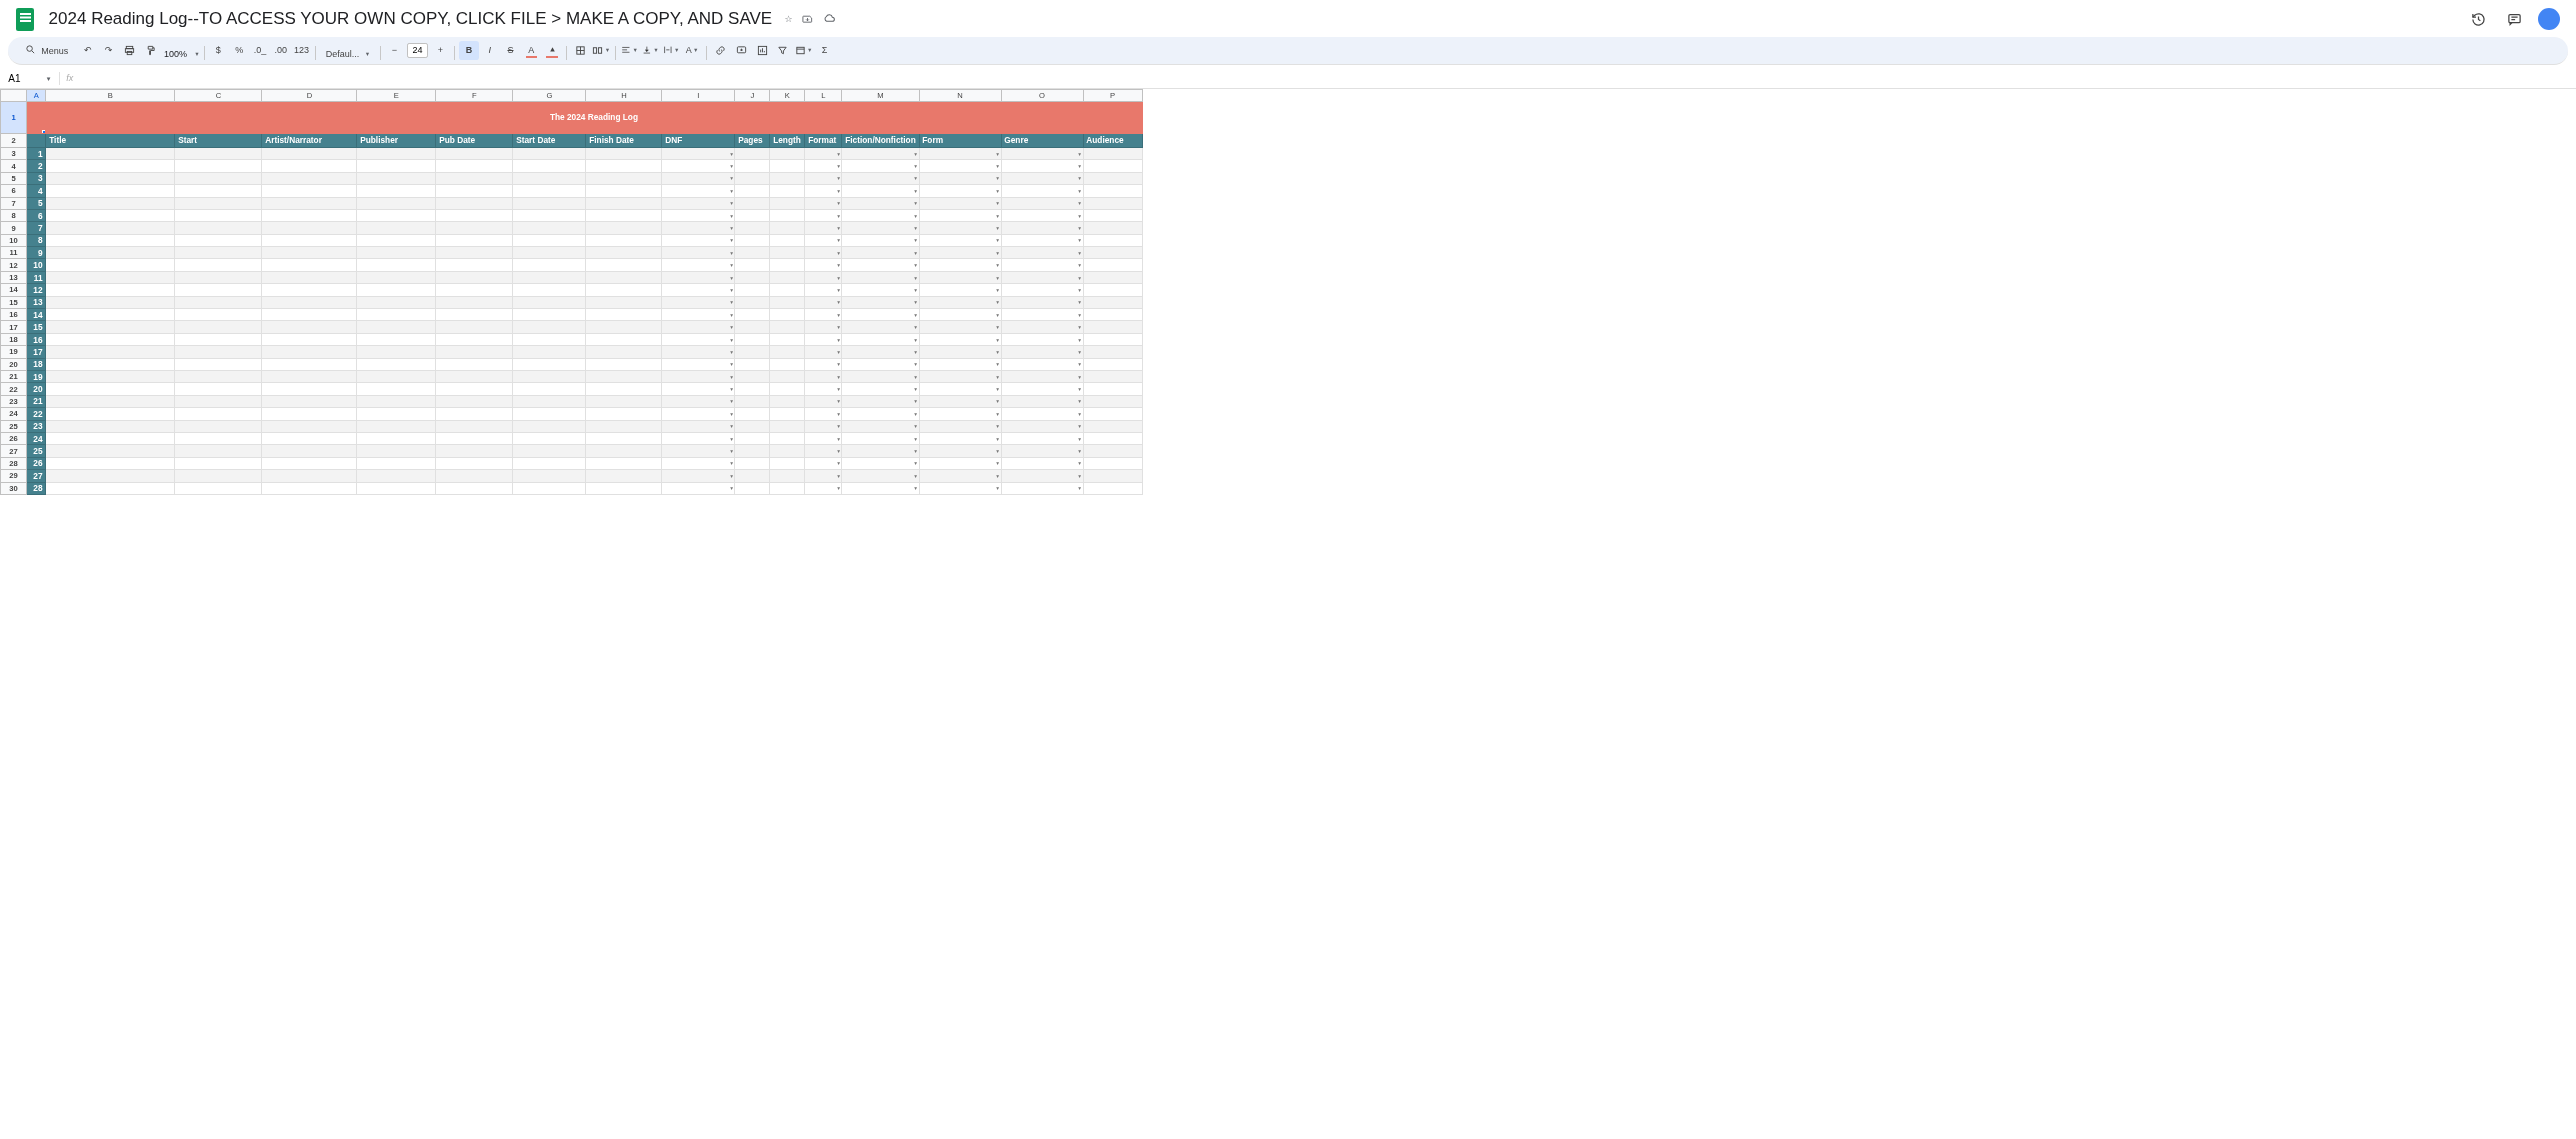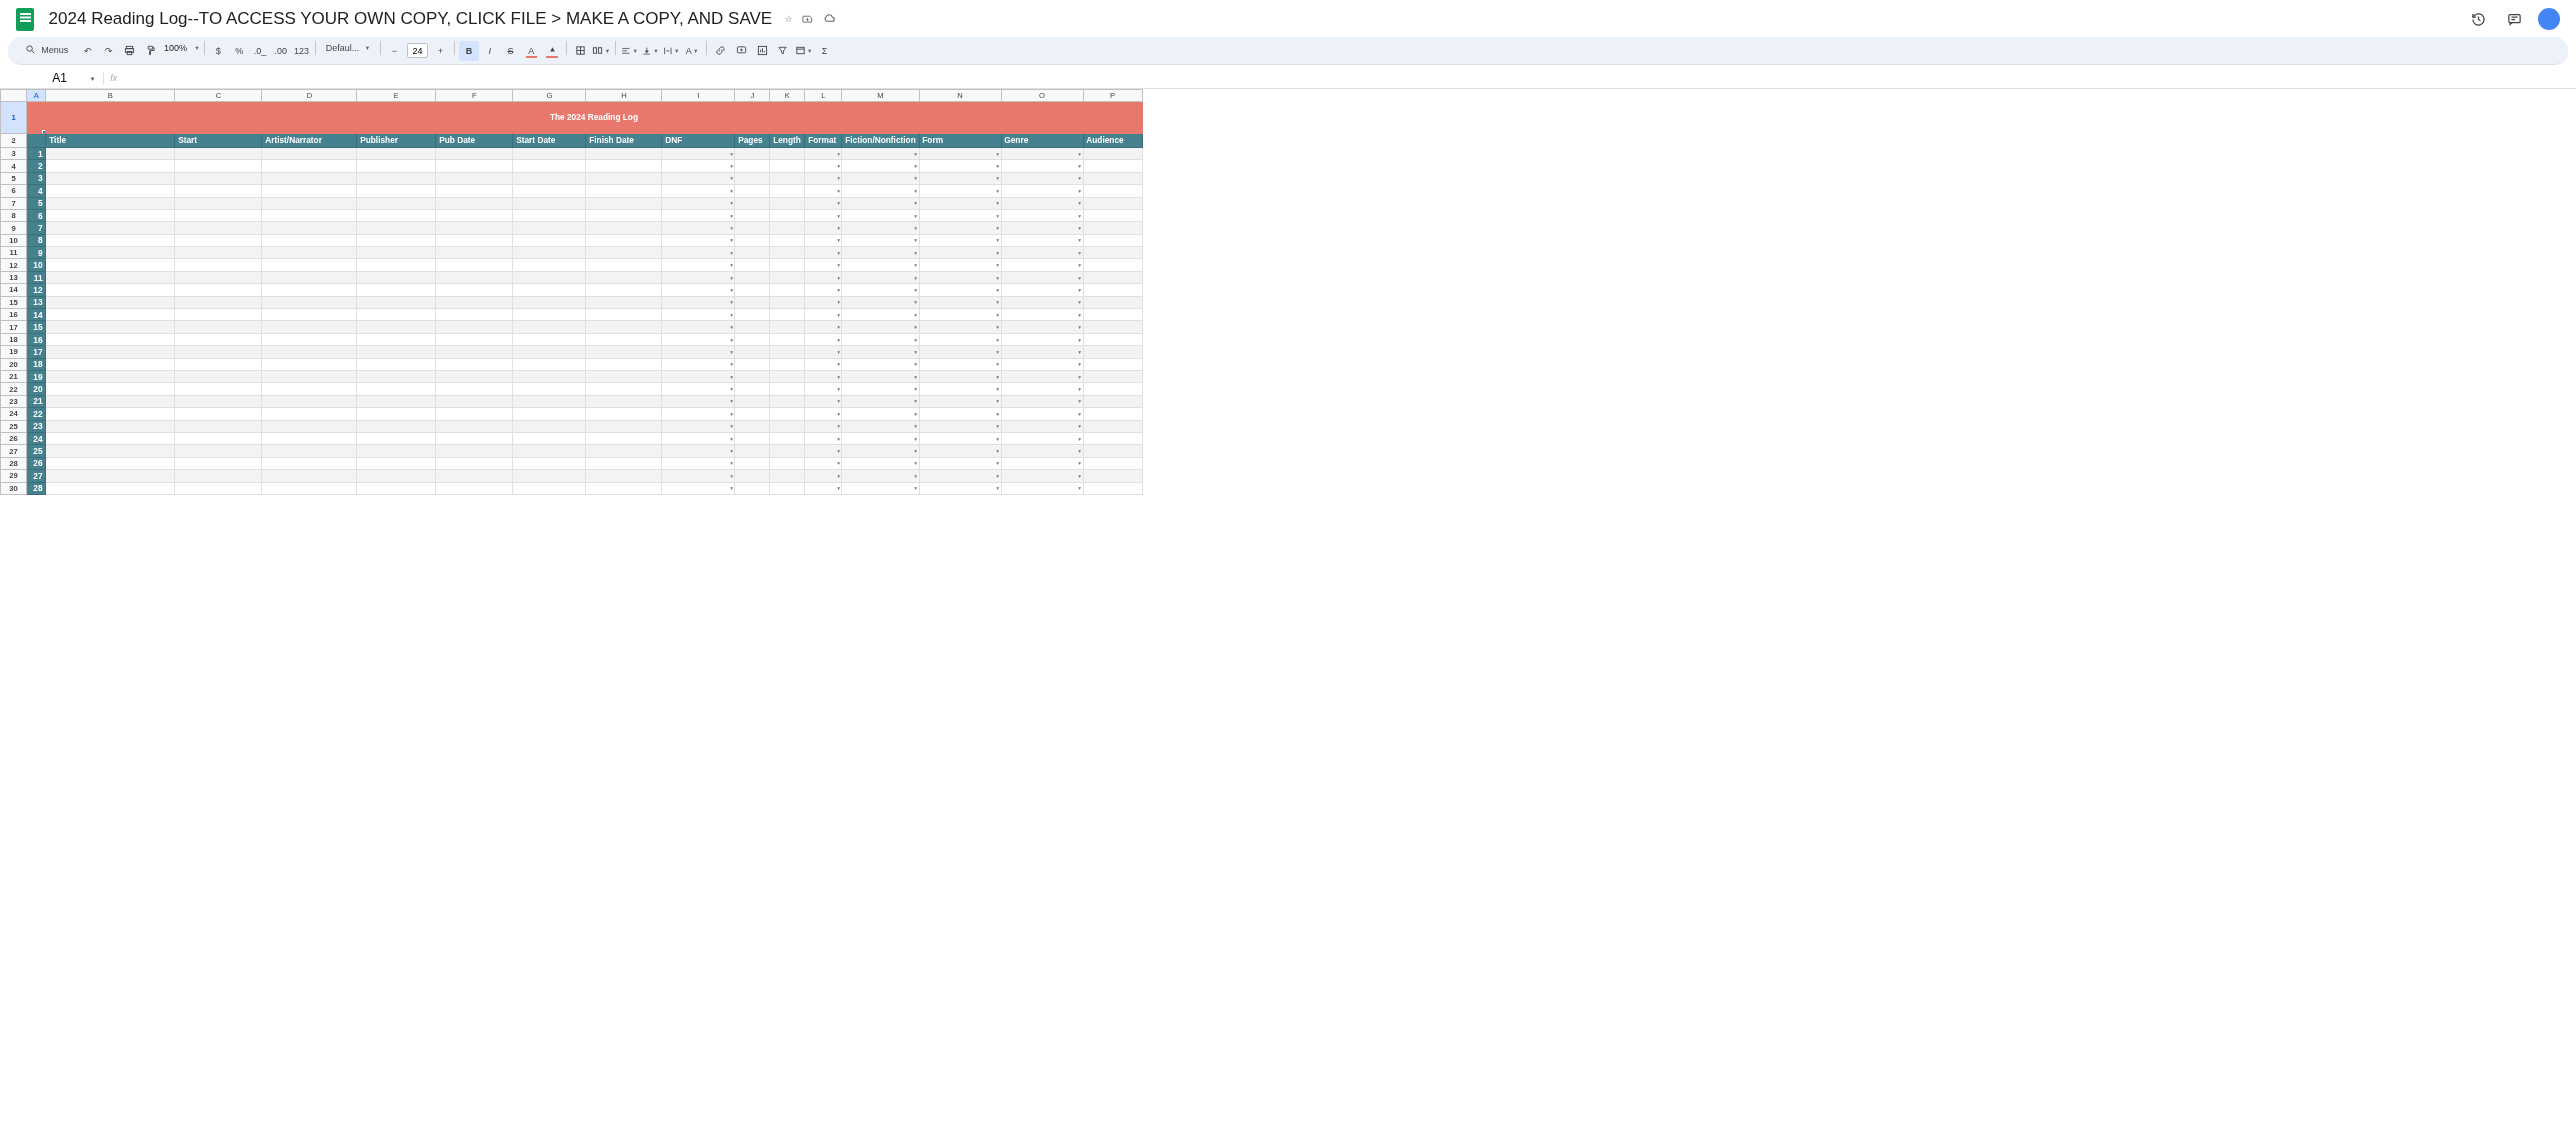--- a/index.html
+++ b/index.html
@@ -13,38 +13,38 @@
 .doc-title { font-size: 17px; color: #202124; padding: 1.4px 4.1px; }
 .title-icons { display: inline-flex; gap: 9.7px; margin-left: 8.3px; align-items: center; color: #5f6368; }
 .title-icons span { cursor: pointer; }
 .header-right { display: flex; align-items: center; gap: 11px; padding-right: 5.5px; }
 .header-right .hbtn { width: 25px; height: 25px; display: flex; align-items: center; justify-content: center; color: #444; cursor: pointer; border-radius: 50%; }
 .avatar { width: 22px; height: 22px; border-radius: 50%; background: #4285f4; }
 
 .menu-bar { display: flex; padding: 0 0 0 37px; height: 19.4px; align-items: center; gap: 1.4px; }
 .menu-item { padding: 2.8px 5.5px; font-size: 9.7px; color: #202124; cursor: pointer; border-radius: 2.8px; }
 
-.toolbar { display: flex; align-items: flex-start; gap: 1.4px; padding: 4.1px 11px; border-bottom: 0.7px solid #e0e0e0; background: #edf2fa; border-radius: 16.6px; margin: 4.1px 8.3px 0 8.3px; height: 28px; }
+.toolbar { display: flex; align-items: flex-end; gap: 1.4px; padding: 4.1px 11px; border-bottom: 0.7px solid #e0e0e0; background: #edf2fa; border-radius: 16.6px; margin: 4.1px 8.3px 0 8.3px; height: 28px; }
 .search-menus { display: flex; align-items: center; gap: 5.5px; padding: 2.8px 8.3px 2.8px 5.5px; border-radius: 2.8px; color: #444; }
 .tbtn { min-width: 19.4px; height: 19.4px; display: flex; align-items: center; justify-content: center; cursor: pointer; border-radius: 2.8px; color: #444; font-size: 9px; }
 .divider { width: 0.7px; height: 14px; background: #c7c7c7; margin: 0 2.8px; }
 .zoom-box { display: flex; align-items: center; gap: 3px; }
 .zoom-val { padding: 1.4px 2.8px; }
 .font-select { display: flex; align-items: center; padding: 1.4px 5.5px; gap: 4.1px; min-width: 48px; color: #444; cursor: pointer; }
 .fontsize { display: flex; align-items: center; }
 .fontsize-input { width: 21px; height: 15px; border: 0.7px solid #c0c0c0; text-align: center; font-size: 9px; border-radius: 2.1px; margin: 0 2.8px; background: #fff; }
 .bold-active { background: #d3e3fd; border-radius: 2.8px; }
 .textcolor { position: relative; }
 .textcolor::after { content: ""; position: absolute; bottom: 2.1px; left: 4.1px; right: 4.1px; height: 2.1px; background: #e8786b; }
 .fillcolor { position: relative; }
 .fillcolor::after { content: ""; position: absolute; bottom: 2.1px; left: 4.1px; right: 4.1px; height: 2.1px; background: #e8786b; }
 .dropdown-arrow { font-size: 5.5px; margin-left: 1.4px; color: #5f6368; }
 
 .namebox-row { display: flex; align-items: center; height: 19.4px; border-bottom: 0.7px solid #e0e0e0; padding: 0 0 0 5.5px; margin-top: 4.1px; }
-.namebox { width: 40px; font-size: 12px; border: none; padding: 1.4px 2.8px; margin-left: 44px; }
+.namebox { width: 40px; font-size: 10px; border: none; padding: 1.4px 2.8px; }
 .namebox-arrow { font-size: 6.2px; color: #5f6368; margin-right: 7px; cursor: pointer; }
 .nb-divider { width: 0.7px; height: 12.4px; background: #e0e0e0; margin-right: 7px; }
 .fx-icon { font-style: italic; color: #aaa; font-size: 9px; margin-right: 5.5px; }
 .formula-bar { flex: 1; border: none; font-size: 9px; padding: 1.4px; }
 
 .grid-wrap { position: relative; overflow: auto; height: calc(100vh - 108px); }
 table { border-collapse: collapse; table-layout: fixed; }
 .corner-cell { width: 26px; height: 12.4px; background: #f8f9fa; border: 0.7px solid #c0c0c0; position: sticky; left: 0; top: 0; z-index: 3; }
 .col-header { height: 12.4px; background: #f8f9fa; border: 0.7px solid #c0c0c0; text-align: center; font-size: 7.6px; color: #444; font-weight: normal; position: sticky; top: 0; z-index: 2; }
 .col-header.selected { background: #d3e3fd; color: #0b57d0; }

